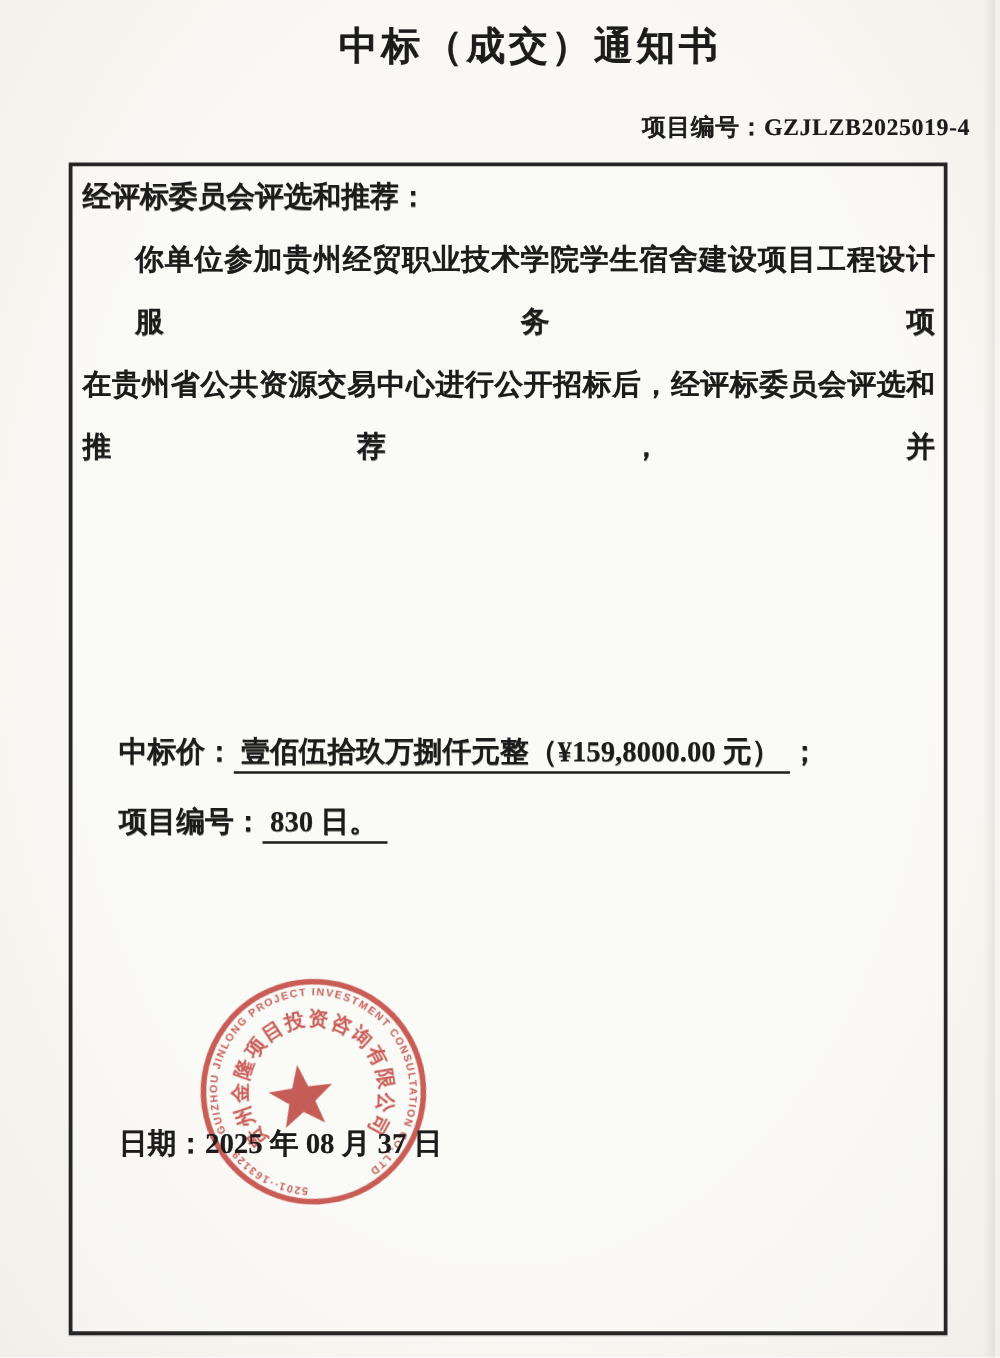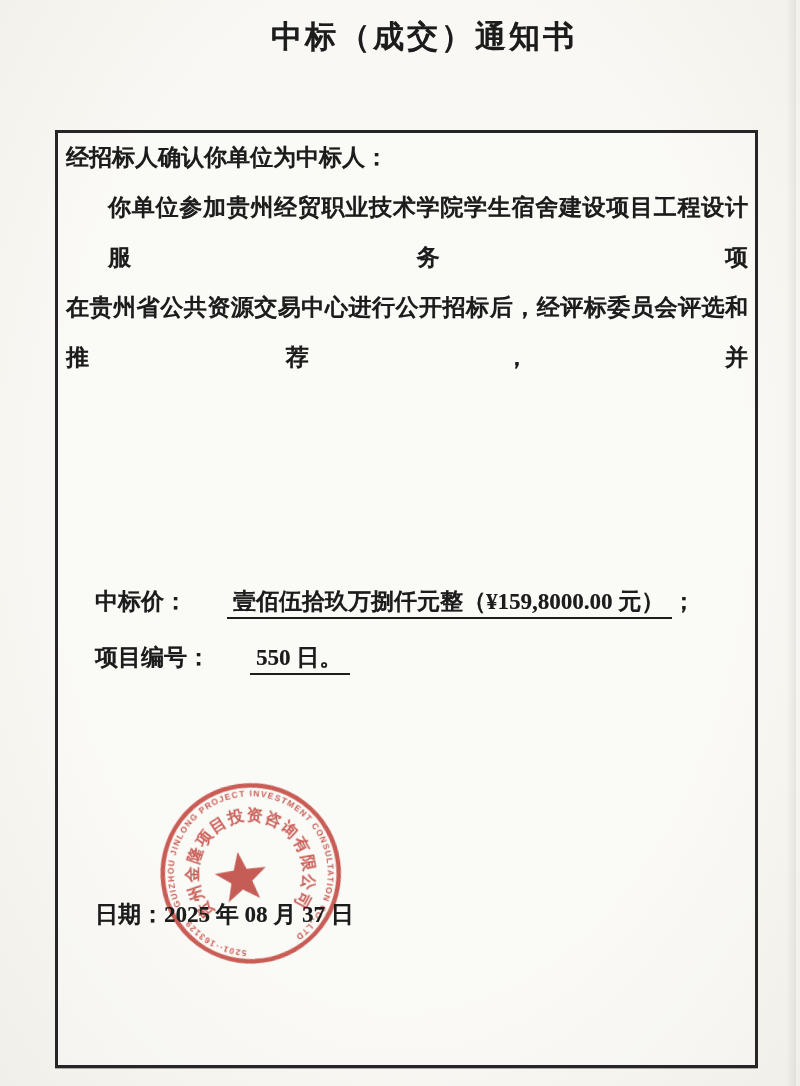--- a/index.html
+++ b/index.html
@@ -46,21 +46,20 @@
   .indent{padding-left:42px;}
   .field-line{
     position:absolute;left:95px;
     font-size:23px;font-weight:700;white-space:nowrap;
     text-shadow:0.25px 0.25px 0 rgba(25,25,25,.5);
     z-index:5;
   }
   .u{
     border-bottom:2.5px solid #1d1d1d;
     padding:0 8px 3px 6px;
-    margin-left:40px;
   }
   .price-line{top:586px;}
   .service-line{top:642px;}
   .agency-line{top:812px;}
   .date-line{top:899px;}
   .stamp{
     position:absolute;left:141px;top:763px;width:224px;height:224px;
     transform:rotate(-8deg);
     opacity:0.85;
     filter:blur(0.35px);
@@ -73,32 +72,33 @@
   .stamp .arc-cn{fill:#c5433c;font-family:"Liberation Serif","DejaVu Serif",serif;font-size:16px;font-weight:700;letter-spacing:1.5px;}
   .stamp .star{fill:#c0423b;}
 </style>
 </head>
 <body>
 
 <div class="page">
 
   <div class="doc-title">中标（成交）通知书</div>
 
+  <div class="project-no"><span>项目编号：</span><span>GZJLZB2025019-4</span></div>
 
   <div class="frame"></div>
 
   <div class="letter-text">
-    <div class="line">经招标人确认你单位为中标人：</div>
+    <div class="line">经评标委员会评选和推荐：</div>
     <div class="jline indent">你单位参加贵州经贸职业技术学院学生宿舍建设项目工程设计服务项</div>
     <div class="jline">在贵州省公共资源交易中心进行公开招标后，经评标委员会评选和推荐，并</div>
   </div>
 
   <div class="field-line price-line"><span>中标价：</span><span class="u">壹佰伍拾玖万捌仟元整（¥159,8000.00 元）</span><span>；</span></div>
 
-  <div class="field-line service-line"><span>项目编号：</span><span class="u">550 日。</span></div>
+  <div class="field-line service-line"><span>项目编号：</span><span class="u">830 日。</span></div>
 
 
   <div class="field-line date-line"><span>日期：</span><span>2025 年 08 月 37 日</span></div>
 
   <div class="stamp">
     <svg viewBox="0 0 224 224" xmlns="http://www.w3.org/2000/svg">
       <defs>
         <path id="ringEn" d="M 37.6,136.3 A 77,77 0 1 1 182.4,83.7 A 77,77 0 1 1 37.6,136.3" fill="none"></path>
         <path id="ringCn" d="M 72.5,147.5 A 53,53 0 1 1 147.5,147.5" fill="none"></path>
       </defs>

